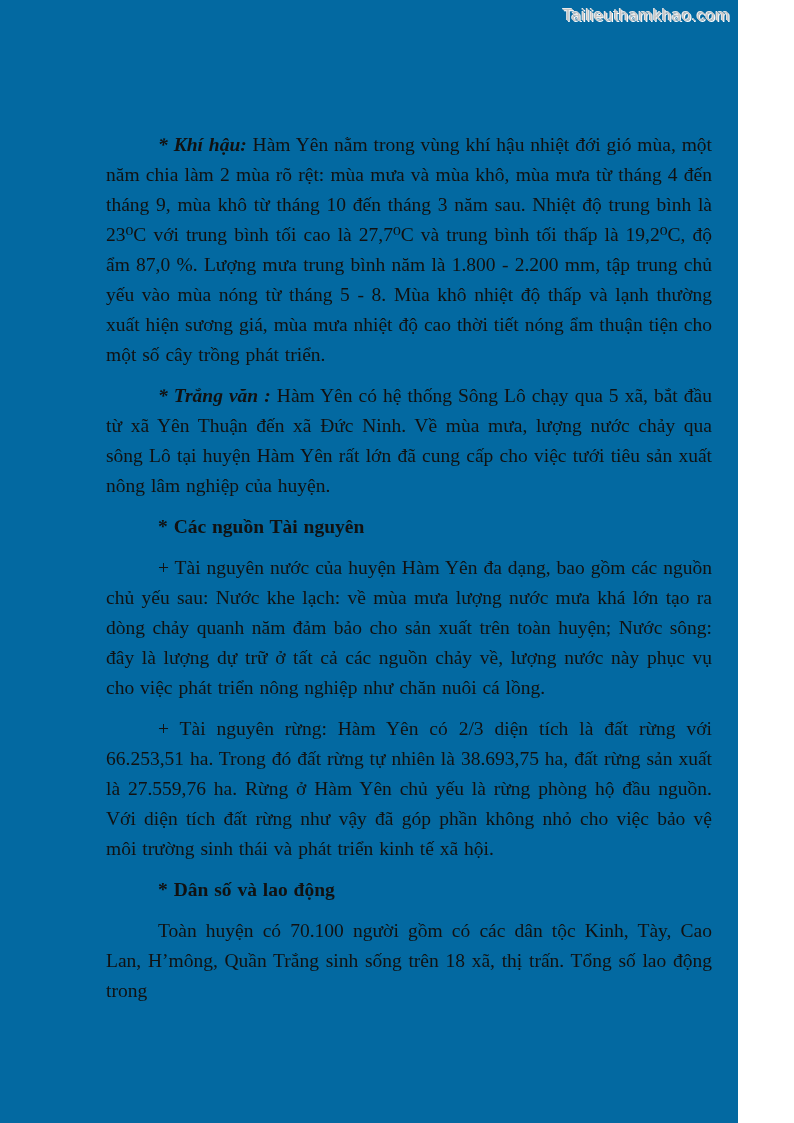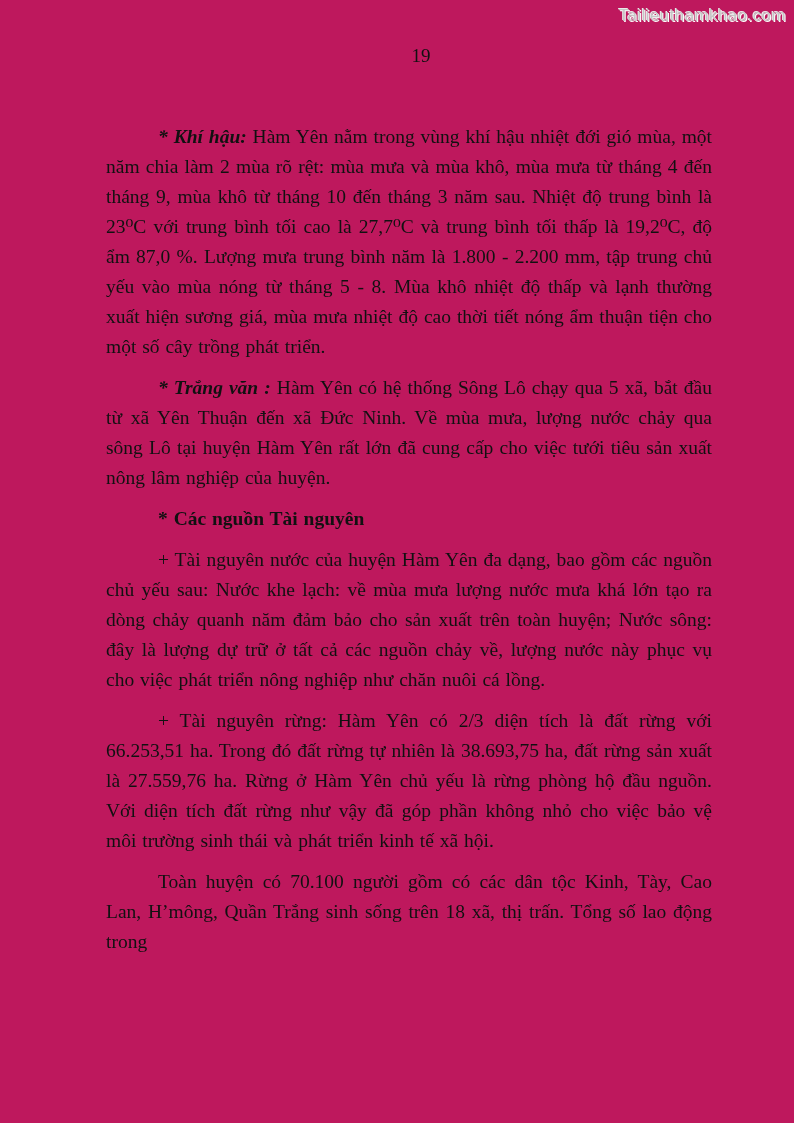--- a/index.html
+++ b/index.html
@@ -2,23 +2,23 @@
 <html><head>
 <meta charset="utf-8">
 <style>
   html, body {
     margin: 0;
     padding: 0;
     background: #ffffff;
   }
   .page {
     position: relative;
-    width: 794px;
+    width: 738px;
     height: 1123px;
-    background: #be185d;
+    background: #0369a1;
     color: #111111;
     font-family: "Liberation Serif", "DejaVu Serif", serif;
     overflow: hidden;
   }
   .watermark {
     position: absolute;
     top: 6px;
     right: 8px;
     font-family: "Liberation Sans", "DejaVu Sans", sans-serif;
     font-size: 17px;
@@ -35,21 +35,21 @@
     font-size: 19px;
     line-height: 24px;
   }
   .body-text {
     position: absolute;
     top: 122px;
     left: 106px;
     width: 606px;
   }
   .para {
-    margin: 0 0 11px 0;
+    margin: 8px 0 11px 0;
     font-size: 19.5px;
     line-height: 30px;
     text-align: justify;
     text-indent: 52px;
     word-spacing: 1px;
   }
   .bi {
     font-weight: bold;
     font-style: italic;
   }
@@ -67,32 +67,32 @@
     text-align: left;
   }
 </style>
 </head>
 <body>
 
 <div class="page">
 
   <div class="watermark">Tailieuthamkhao.com</div>
 
-  <div class="page-number">19</div>
 
   <main class="body-text">
 
     <p class="para"><span class="bi">* Khí hậu:</span><span> Hàm Yên nằm trong vùng khí hậu nhiệt đới gió mùa, một năm chia làm 2 mùa rõ rệt: mùa mưa và mùa khô, mùa mưa từ tháng 4 đến tháng 9, mùa khô từ tháng 10 đến tháng 3 năm sau. Nhiệt độ trung bình là 23⁰C với trung bình tối cao là 27,7⁰C và trung bình tối thấp là 19,2⁰C, độ ẩm 87,0 %. Lượng mưa trung bình năm là 1.800 - 2.200 mm, tập trung chủ yếu vào mùa nóng từ tháng 5 - 8. Mùa khô nhiệt độ thấp và lạnh thường xuất hiện sương giá, mùa mưa nhiệt độ cao thời tiết nóng ẩm thuận tiện cho một số cây trồng phát triển.</span></p>
 
     <p class="para"><span class="bi">* Trắng văn :</span><span> Hàm Yên có hệ thống Sông Lô chạy qua 5 xã, bắt đầu từ xã Yên Thuận đến xã Đức Ninh. Về mùa mưa, lượng nước chảy qua sông Lô tại huyện Hàm Yên rất lớn đã cung cấp cho việc tưới tiêu sản xuất nông lâm nghiệp của huyện.</span></p>
 
     <p class="para heading-bi">* Các nguồn Tài nguyên</p>
 
     <p class="para">+ Tài nguyên nước của huyện Hàm Yên đa dạng, bao gồm các nguồn chủ yếu sau: Nước khe lạch: về mùa mưa lượng nước mưa khá lớn tạo ra dòng chảy quanh năm đảm bảo cho sản xuất trên toàn huyện; Nước sông: đây là lượng dự trữ ở tất cả các nguồn chảy về, lượng nước này phục vụ cho việc phát triển nông nghiệp như chăn nuôi cá lồng.</p>
 
     <p class="para">+ Tài nguyên rừng: Hàm Yên có 2/3 diện tích là đất rừng với 66.253,51 ha. Trong đó đất rừng tự nhiên là 38.693,75 ha, đất rừng sản xuất là 27.559,76 ha. Rừng ở Hàm Yên chủ yếu là rừng phòng hộ đầu nguồn. Với diện tích đất rừng như vậy đã góp phần không nhỏ cho việc bảo vệ môi trường sinh thái và phát triển kinh tế xã hội.</p>
 
 
+    <p class="para heading-bold">* Dân số và lao động</p>
 
     <p class="para">Toàn huyện có 70.100 người gồm có các dân tộc Kinh, Tày, Cao Lan, H’mông, Quần Trắng sinh sống trên 18 xã, thị trấn. Tổng số lao động trong</p>
 
   </main>
 </div>
 
 </body></html>

